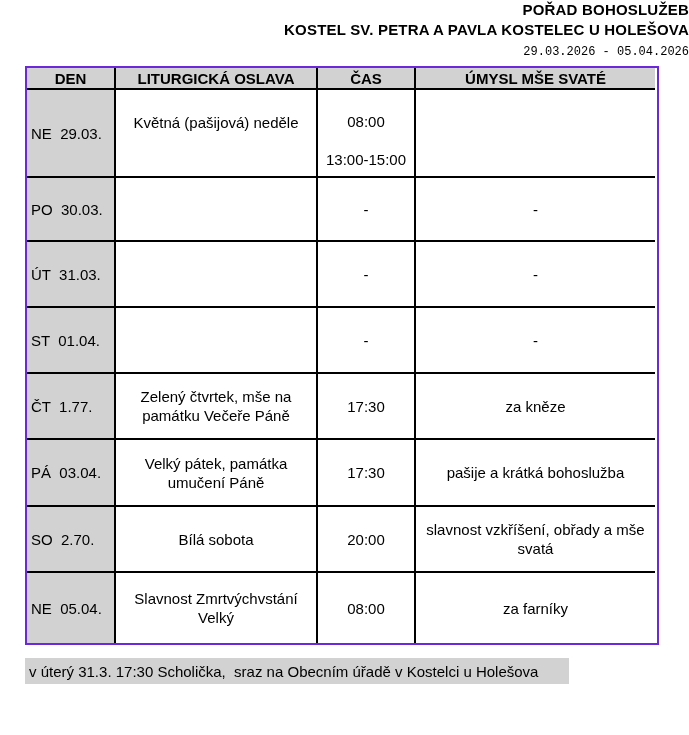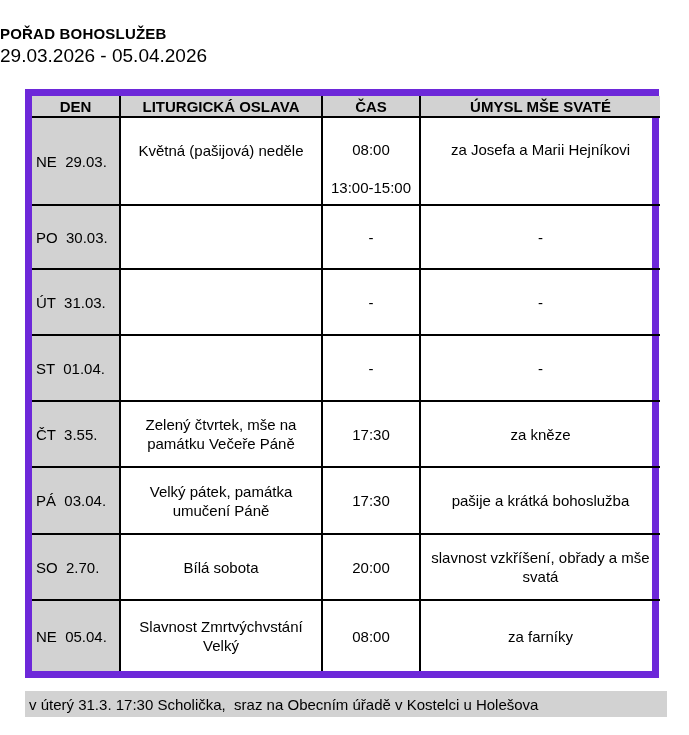--- a/index.html
+++ b/index.html
@@ -6,39 +6,40 @@
   html, body { background: #ffffff; }
   body {
     width: 689px;
     height: 735px;
     font-family: "Liberation Sans", sans-serif;
     color: #000000;
     position: relative;
     overflow: hidden;
   }
   .title-block {
-    padding-top: 24px;
-    text-align: left;
+    padding-top: 0;
+    text-align: right;
   }
   .title-line1, .title-line2 {
     font-size: 15px;
     font-weight: bold;
     line-height: 20px;
     letter-spacing: 0.2px;
   }
   .title-date {
-    font-size: 19px;
+    font-size: 12px;
     font-weight: normal;
     line-height: 18px;
     margin-top: 3px;
+    font-family: Liberation Mono, monospace;
   }
   .schedule-table {
-    margin: 24px 0 0 25px;
+    margin: 5px 0 0 25px;
     width: 634px;
-    border: 7px solid #6d28d9;
+    border: 2px solid #6d28d9;
     display: grid;
     grid-template-columns: 89px 202px 98px 239px;
     grid-template-rows: 22px 88px 64px 66px 66px 66px 67px 66px 70px;
     background: #ffffff;
   }
   .trow { display: contents; }
   .cell {
     border-right: 2px solid #000000;
     border-bottom: 2px solid #000000;
     display: flex;
@@ -71,58 +72,58 @@
     justify-content: space-between;
     padding-top: 22px;
     padding-bottom: 7px;
   }
   .first-lit {
     align-items: flex-start;
     padding-top: 23px;
   }
   .footer-bar {
     margin: 13px 0 0 25px;
-    width: 642px;
+    width: 544px;
     height: 26px;
     background: #d2d2d2;
     display: flex;
     align-items: center;
   }
   .footer-text {
     font-size: 15px;
     padding-left: 4px;
     white-space: pre-wrap;
   }
 </style>
 </head>
 <body>
 
 <div class="title-block">
   <div class="title-line1">POŘAD BOHOSLUŽEB</div>
+  <div class="title-line2">KOSTEL SV. PETRA A PAVLA KOSTELEC U HOLEŠOVA</div>
   <div class="title-date">29.03.2026 - 05.04.2026</div>
 </div>
 
 <div class="schedule-table">
 
   <div class="trow">
     <div class="cell th">DEN</div>
     <div class="cell th">LITURGICKÁ OSLAVA</div>
     <div class="cell th">ČAS</div>
     <div class="cell th last-col">ÚMYSL MŠE SVATÉ</div>
   </div>
 
   <div class="trow">
     <div class="cell day">NE  29.03.</div>
     <div class="cell lit first-lit">Květná (pašijová) neděle</div>
     <div class="cell first-sub">
       <span>08:00</span>
       <span>13:00-15:00</span>
     </div>
     <div class="cell first-sub last-col">
-      <span>za Josefa a Marii Hejníkovi</span>
     </div>
   </div>
 
   <div class="trow">
     <div class="cell day">PO  30.03.</div>
     <div class="cell lit"></div>
     <div class="cell">-</div>
     <div class="cell intent last-col">-</div>
   </div>
 
@@ -134,21 +135,21 @@
   </div>
 
   <div class="trow">
     <div class="cell day">ST  01.04.</div>
     <div class="cell lit"></div>
     <div class="cell">-</div>
     <div class="cell intent last-col">-</div>
   </div>
 
   <div class="trow">
-    <div class="cell day">ČT  3.55.</div>
+    <div class="cell day">ČT  1.77.</div>
     <div class="cell lit">Zelený čtvrtek, mše na památku Večeře Páně</div>
     <div class="cell">17:30</div>
     <div class="cell intent last-col">za kněze</div>
   </div>
 
   <div class="trow">
     <div class="cell day">PÁ  03.04.</div>
     <div class="cell lit">Velký pátek, památka umučení Páně</div>
     <div class="cell">17:30</div>
     <div class="cell intent last-col">pašije a krátká bohoslužba</div>

